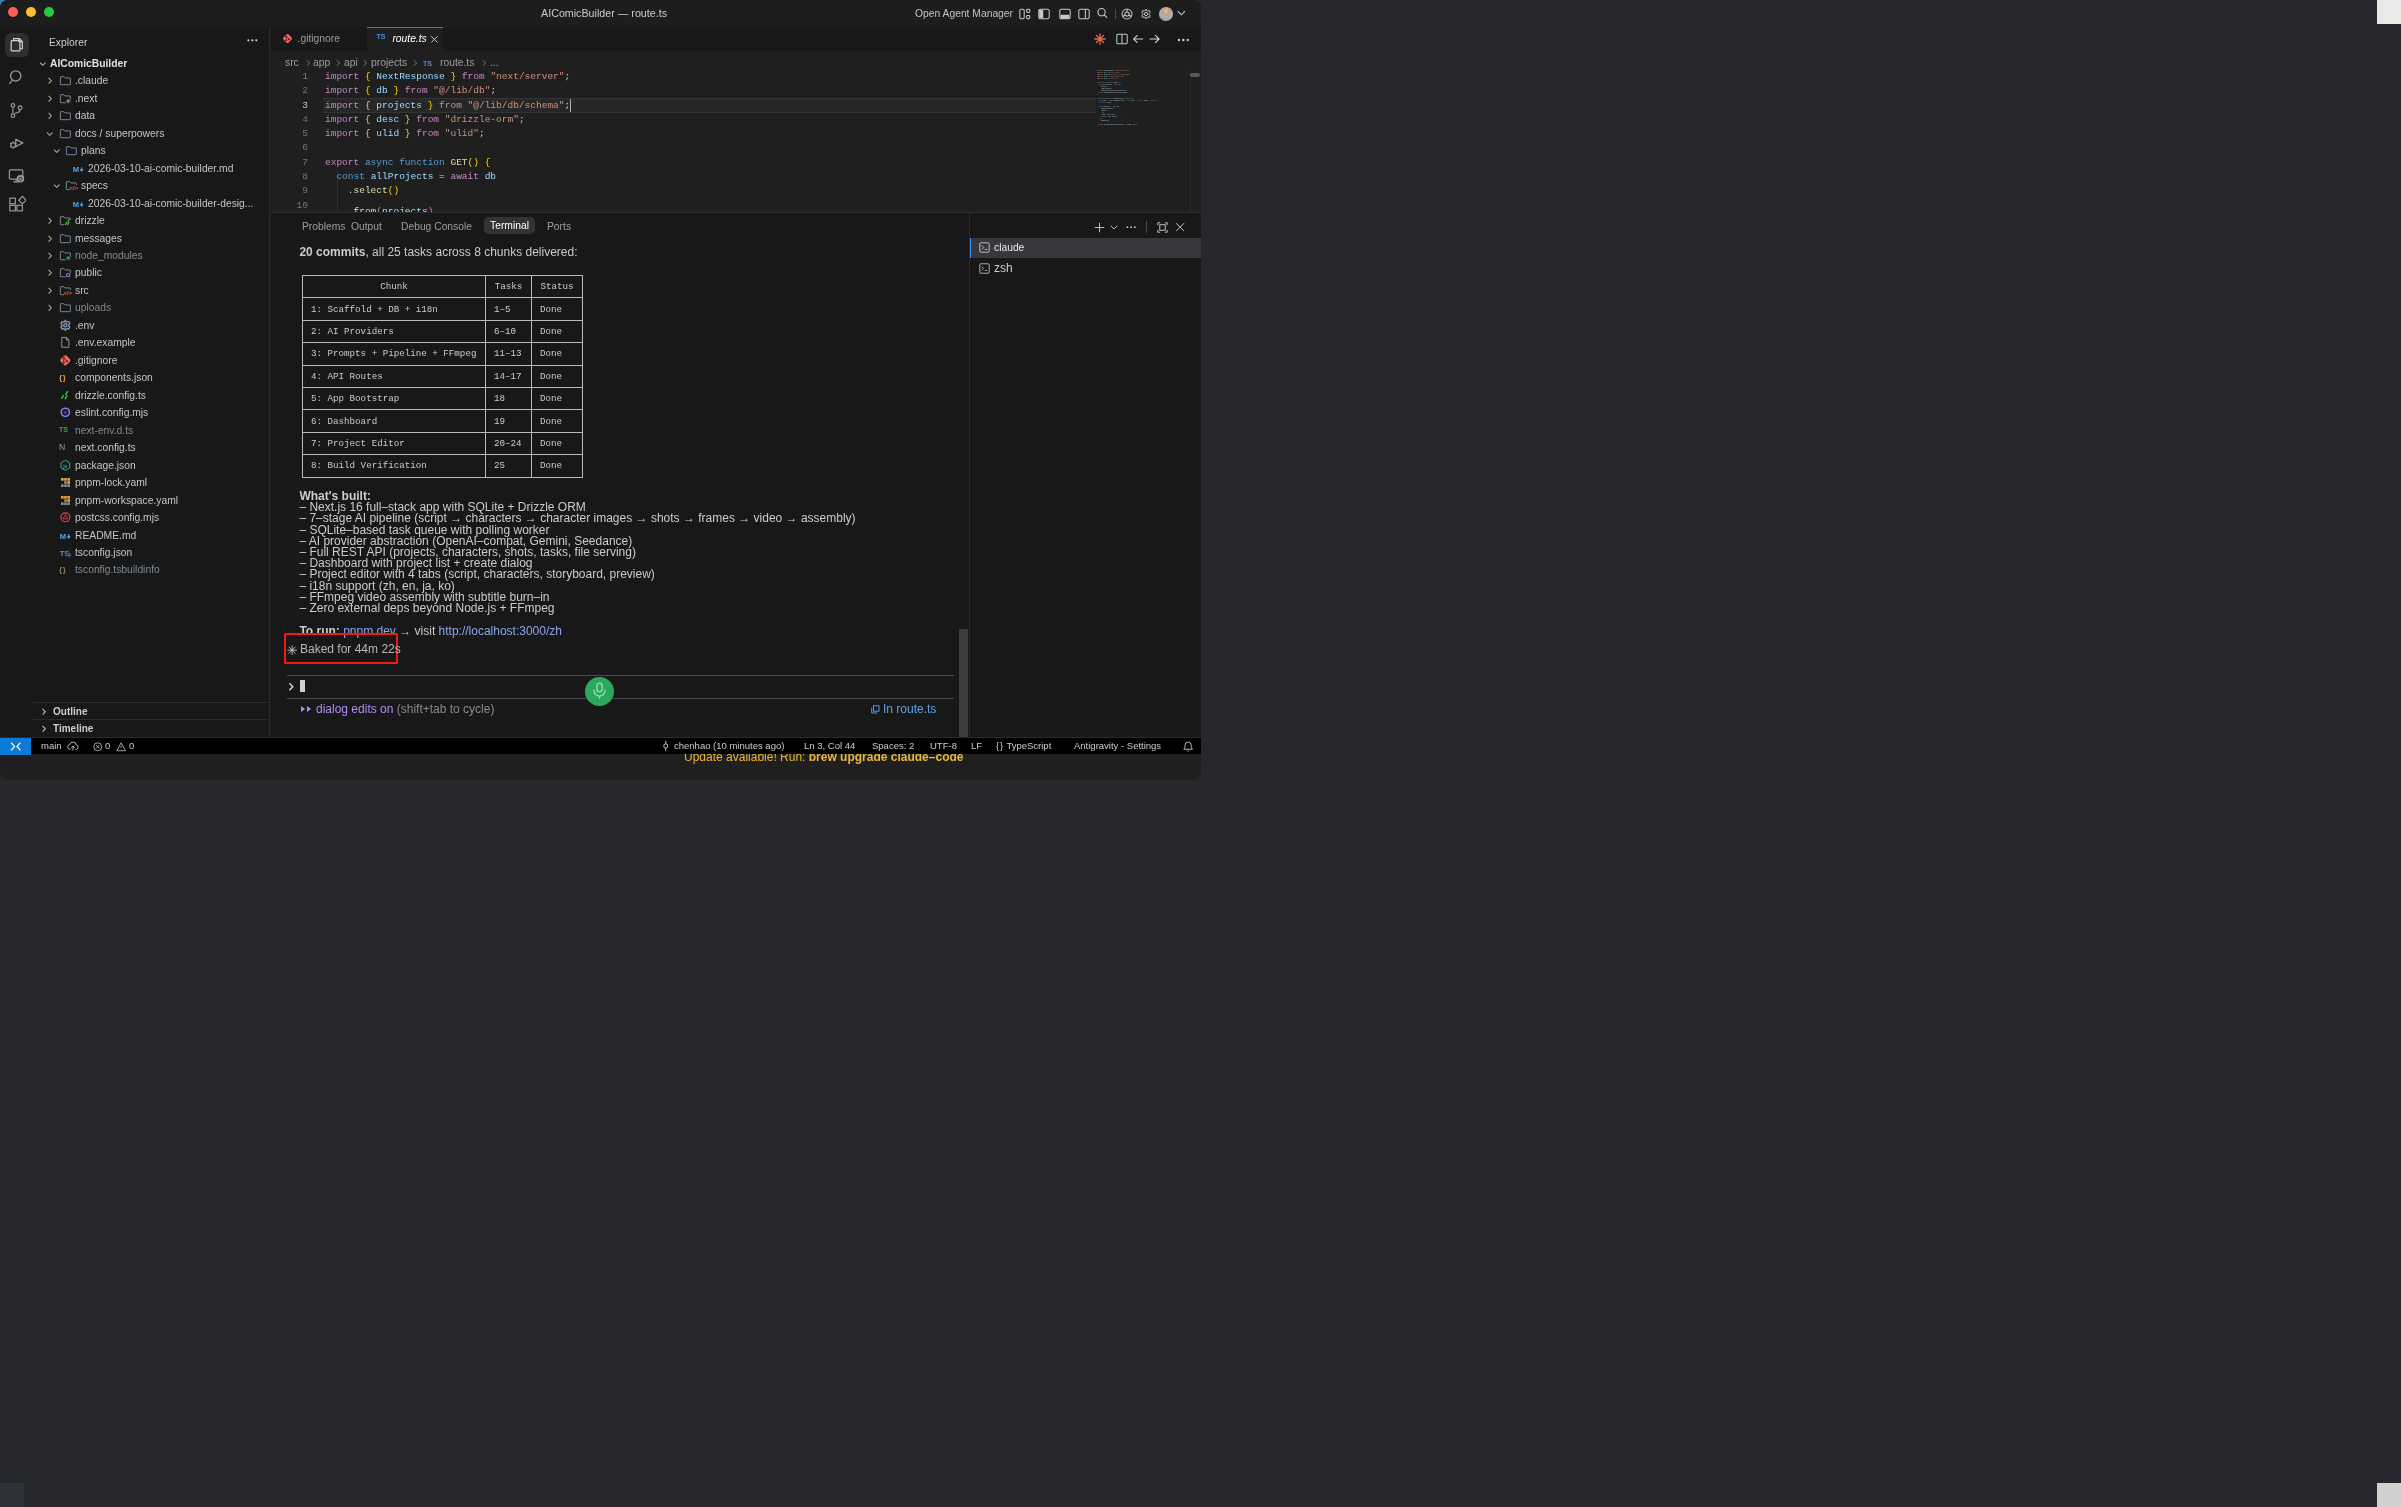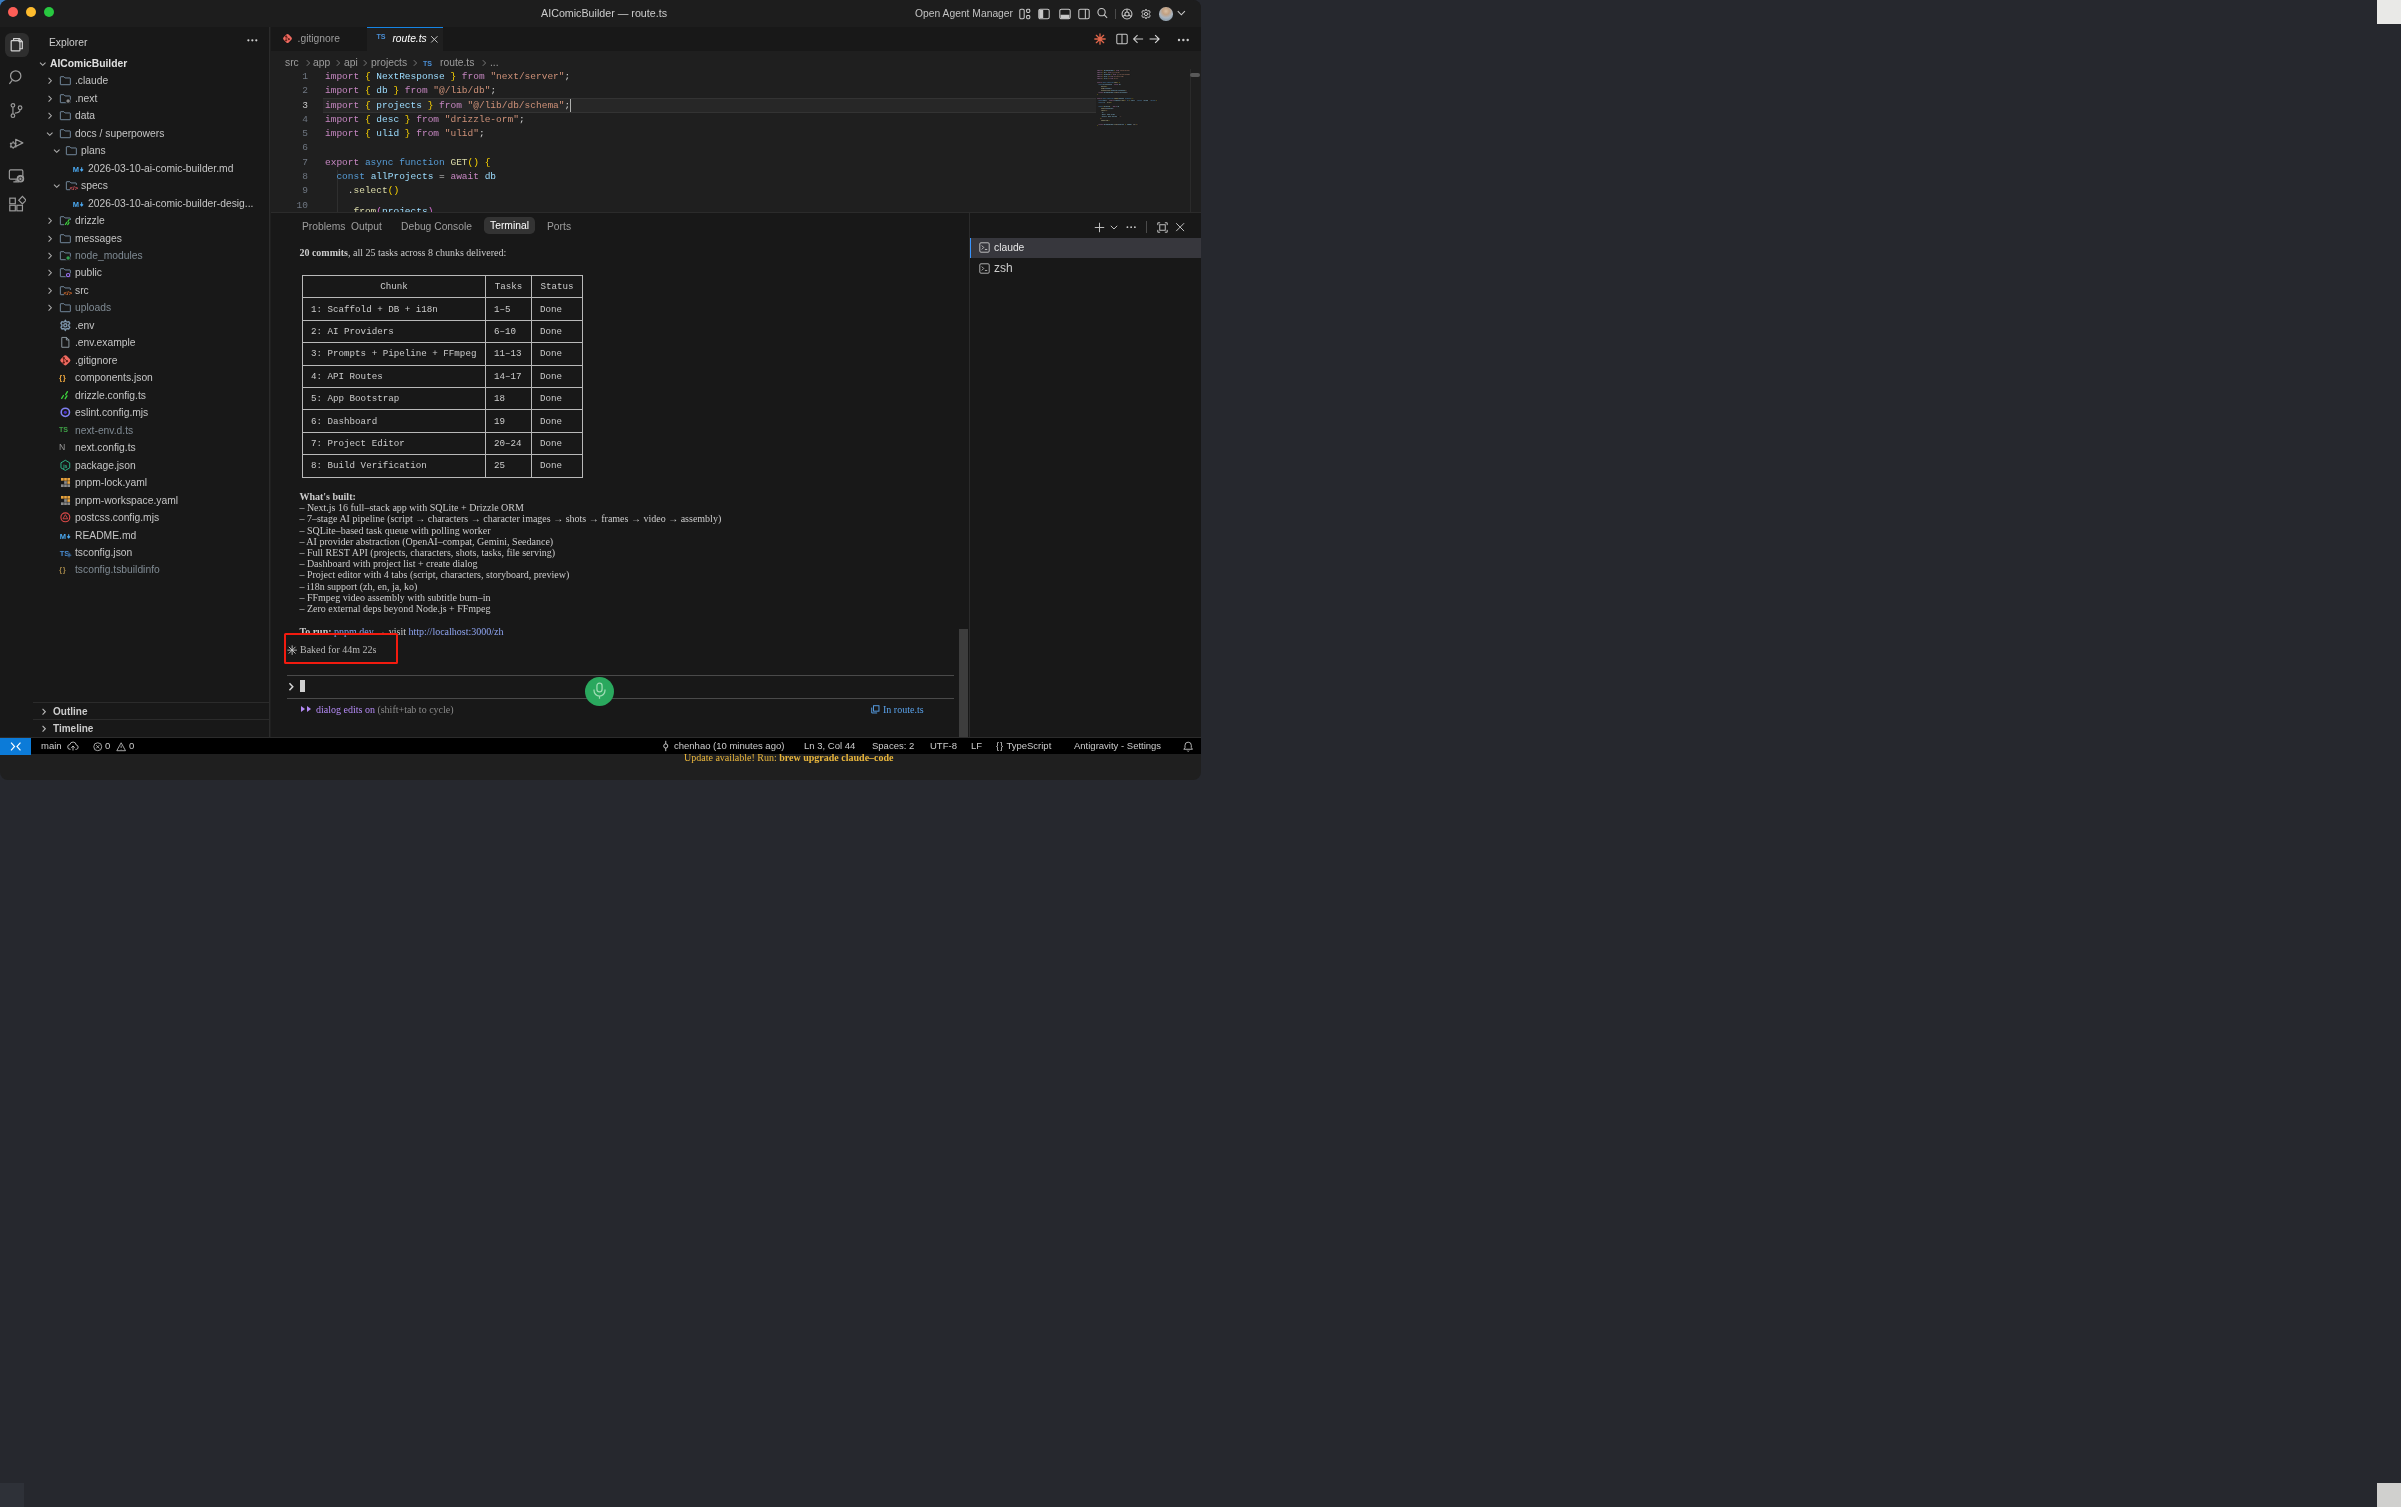--- a/index.html
+++ b/index.html
@@ -30,21 +30,21 @@
 #crumbs{left:271px;top:51px;width:930px;height:19px;background:#1f1f1f;color:#9d9d9d;font-size:10.3px;line-height:23px;}
 #code{left:271px;top:70px;width:930px;height:142px;background:#1f1f1f;}
 .cl{position:absolute;height:14.3px;line-height:14.3px;font-family:"Liberation Mono",monospace;font-size:9.5px;white-space:pre;}
 .ln{position:absolute;width:37px;text-align:right;color:#6e7681;font-family:"Liberation Mono",monospace;font-size:9.5px;height:14.3px;line-height:14.3px;}
 
 .kw{color:#C586C0;}.kb{color:#569CD6;}.id{color:#9CDCFE;}.fn{color:#DCDCAA;}.st{color:#CE9178;}.b1{color:#FFD700;}.b2{color:#DA70D6;}.pl{color:#D4D4D4;}
 
 #panel{left:271px;top:213px;width:930px;height:524px;background:#181818;}
 #paneltop{left:271px;top:212px;width:930px;height:0.8px;background:#2b2b2b;}
 .ptab{position:absolute;top:0;height:27px;line-height:27px;font-size:10.3px;color:#9d9d9d;}
-.term{position:absolute;font-family:Liberation Serif, serif;font-size:10px;line-height:11.2px;color:#cccccc;white-space:pre;}
+.term{position:absolute;font-family:Liberation Sans, sans-serif;font-size:12px;line-height:11.2px;color:#cccccc;white-space:pre;}
 .tbold{font-weight:bold;}
 .tblue{color:#8ea4f0;}
 .tpurp{color:#b48af5;}
 .tgray{color:#8a8a8a;}
 .tyel{color:#e9b63c;margin-top:37px;}
 .tlblue{color:#58a0e8;}
 
 #statusbar{left:0;top:737px;width:1201px;height:16.7px;background:#000000;border-top:0.8px solid #2b2b2b;box-sizing:border-box;}
 .st-it{position:absolute;top:0;height:16.7px;line-height:16.7px;color:#cccccc;font-size:9.5px;}
 svg{display:block;}

